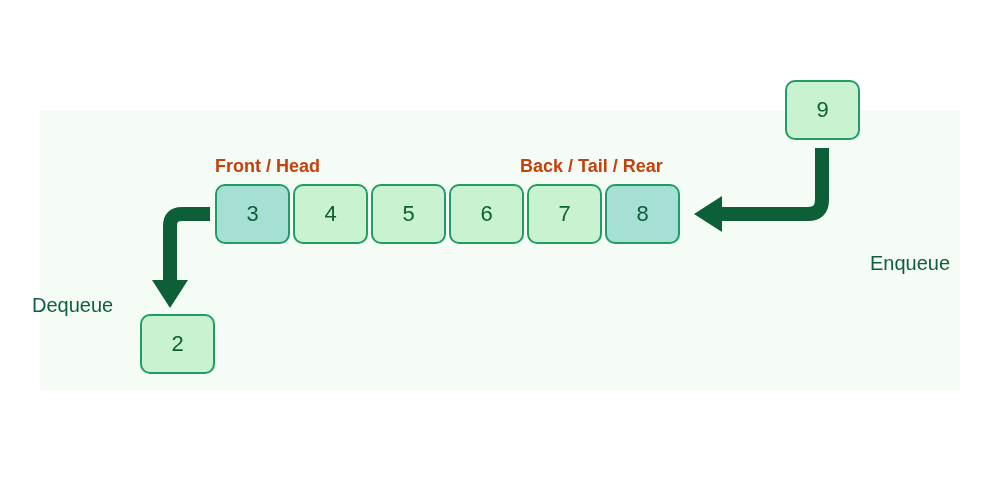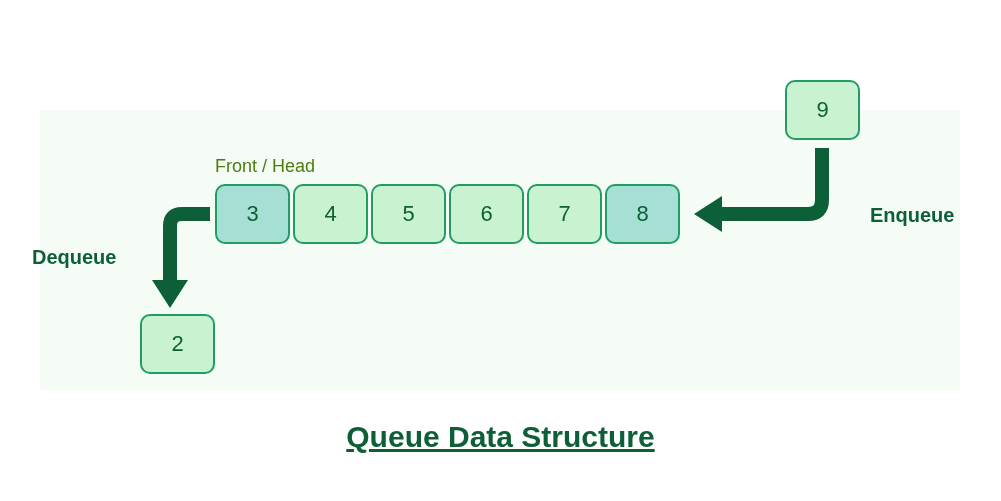--- a/index.html
+++ b/index.html
@@ -46,29 +46,30 @@
     justify-content: center;
     font-size: 22px;
     color: #0d5f37;
     box-sizing: border-box;
   }
   .lightcell { background: #c9f2d0; }
   .tealcell  { background: #a6dfd4; }
   .label {
     position: absolute;
     font-size: 18px;
-    font-weight: normal;
-    color: #4d7c0f;
+    font-weight: bold;
+    color: #c2410c;
     white-space: nowrap;
   }
   .oplabel {
     position: absolute;
     font-size: 20px;
-    font-weight: bold;
+    font-weight: normal;
     color: #0d5f37;
+    margin-top: 48px;
   }
   svg.arrow {
     position: absolute;
     overflow: visible;
   }
   .darkgreen { fill: #0d5f37; }
 </style>
 </head>
 <body>
 
@@ -97,35 +98,35 @@
 
   <div class="cell lightcell" style="left:140px; top:314px;">
     <span>2</span>
   </div>
 
   <div class="cell lightcell" style="left:785px; top:80px;">
     <span>9</span>
   </div>
 
   <div class="label" style="left:215px; top:156px;">Front / Head</div>
+  <div class="label" style="left:520px; top:156px;">Back / Tail / Rear</div>
 
   <div class="oplabel" style="left:32px;  top:246px;">Dequeue</div>
   <div class="oplabel" style="left:870px; top:204px;">Enqueue</div>
 
   <svg class="arrow" style="left:0; top:0;" width="1001" height="501">
     <path d="M 210 214
              L 182 214
              Q 170 214 170 226
              L 170 288" stroke="#0d5f37" stroke-width="14" fill="none" stroke-linecap="butt"></path>
     <polygon class="darkgreen" points="170,308 152,280 188,280"></polygon>
   </svg>
 
   <svg class="arrow" style="left:0; top:0;" width="1001" height="501">
     <path d="M 822 148
              L 822 200
              Q 822 214 808 214
              L 716 214" stroke="#0d5f37" stroke-width="14" fill="none" stroke-linecap="butt"></path>
     <polygon class="darkgreen" points="694,214 722,196 722,232"></polygon>
   </svg>
 
-  <div class="title">Queue Data Structure</div>
 
 </div>
 
 </body></html>

